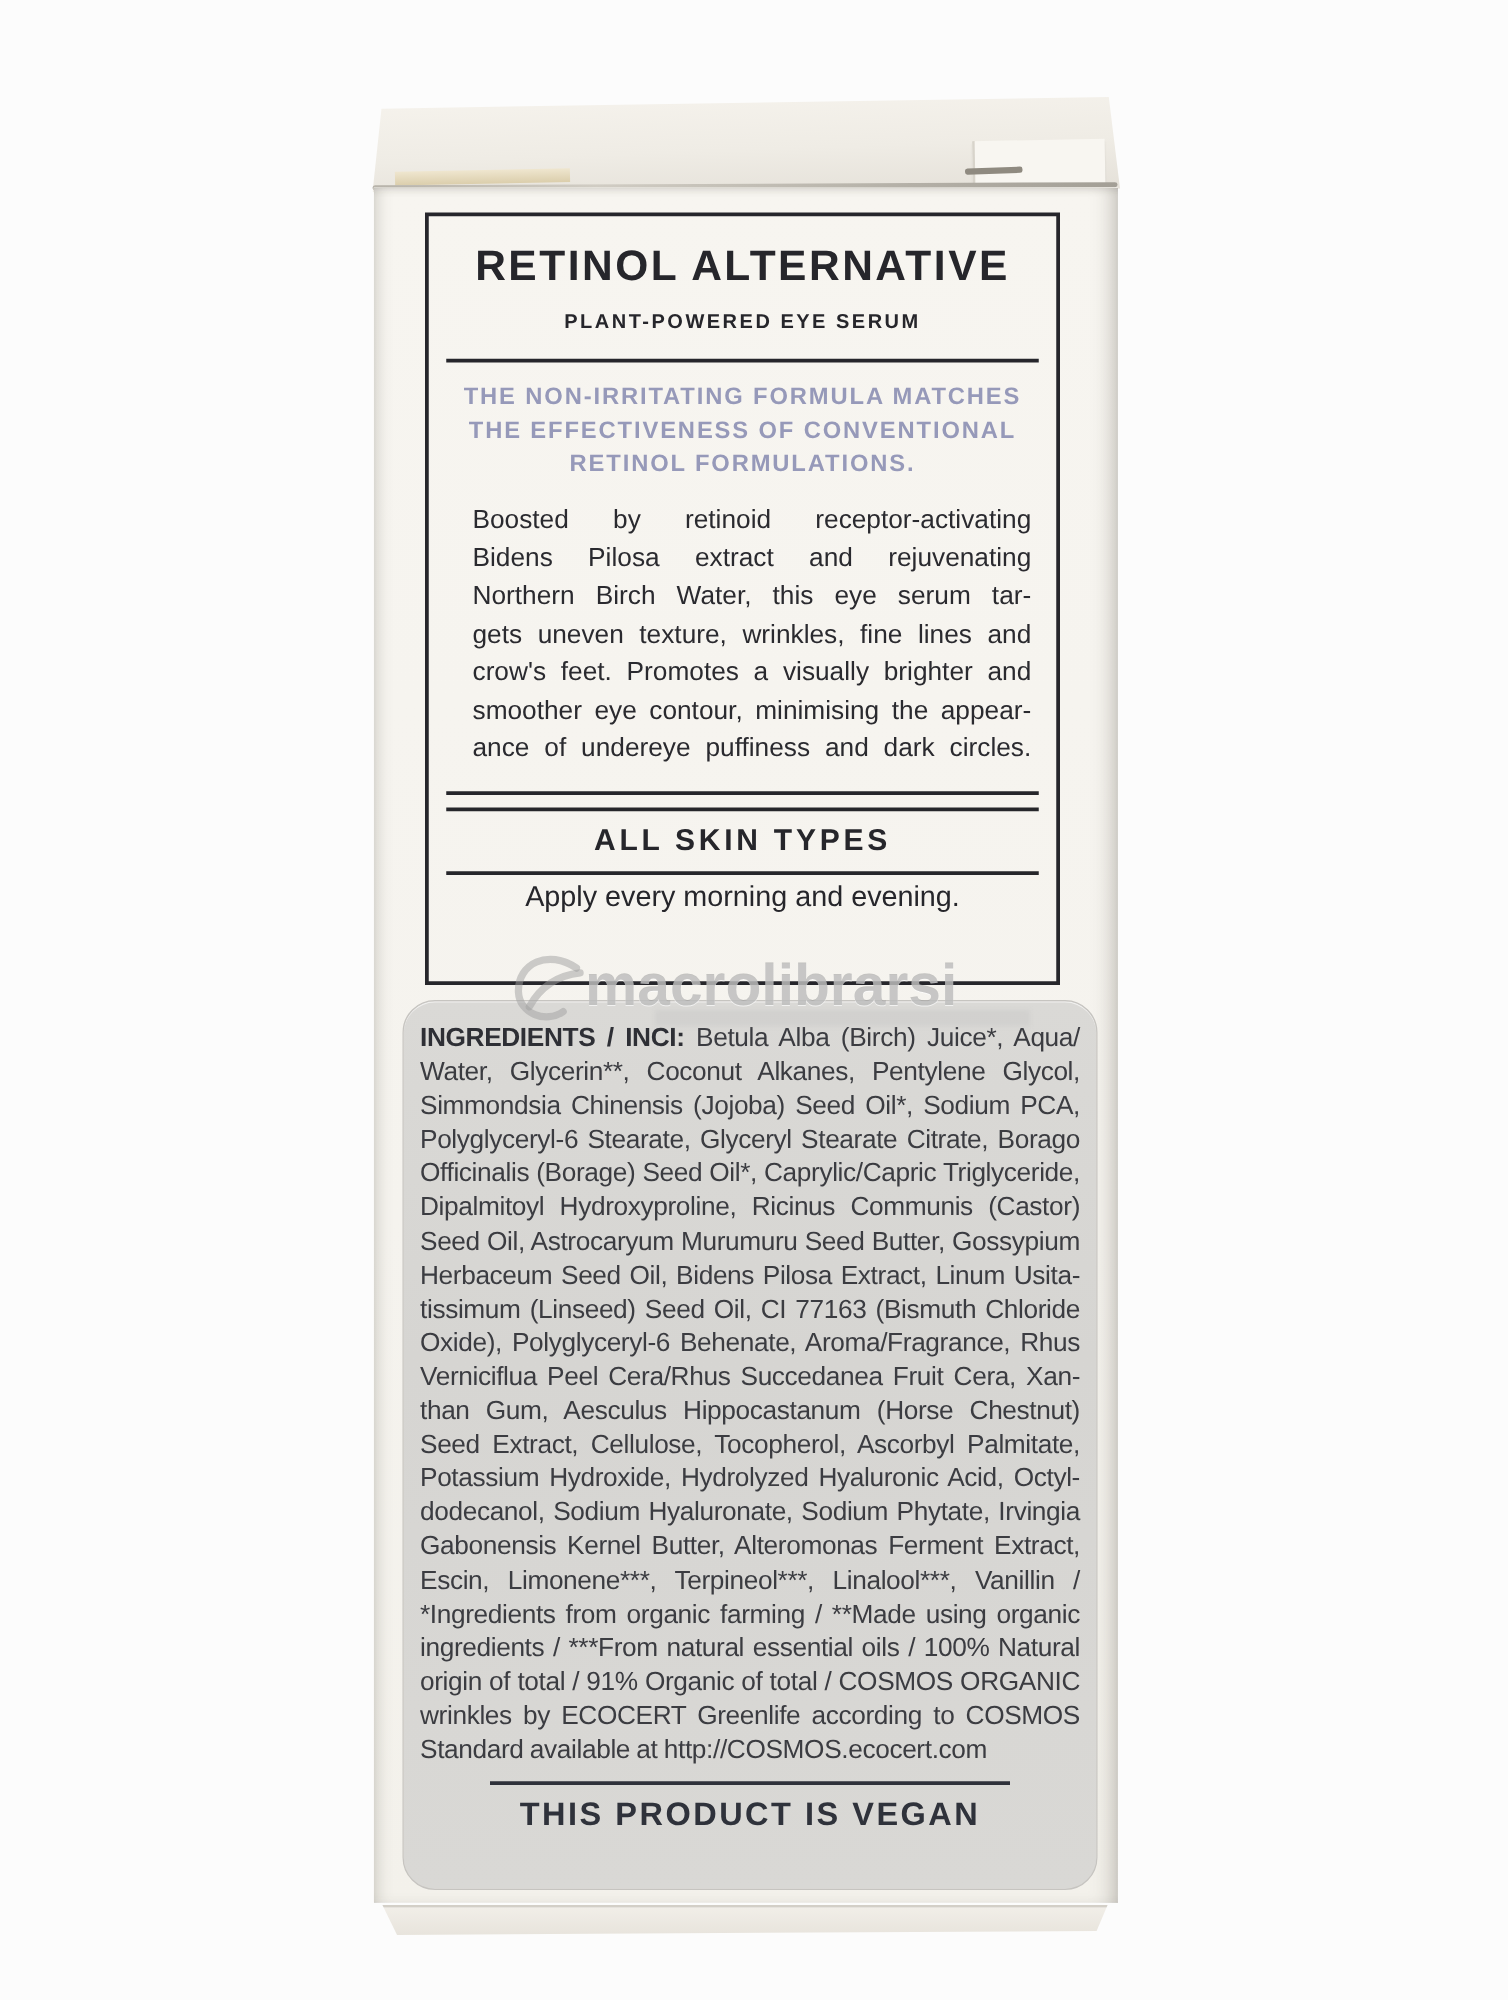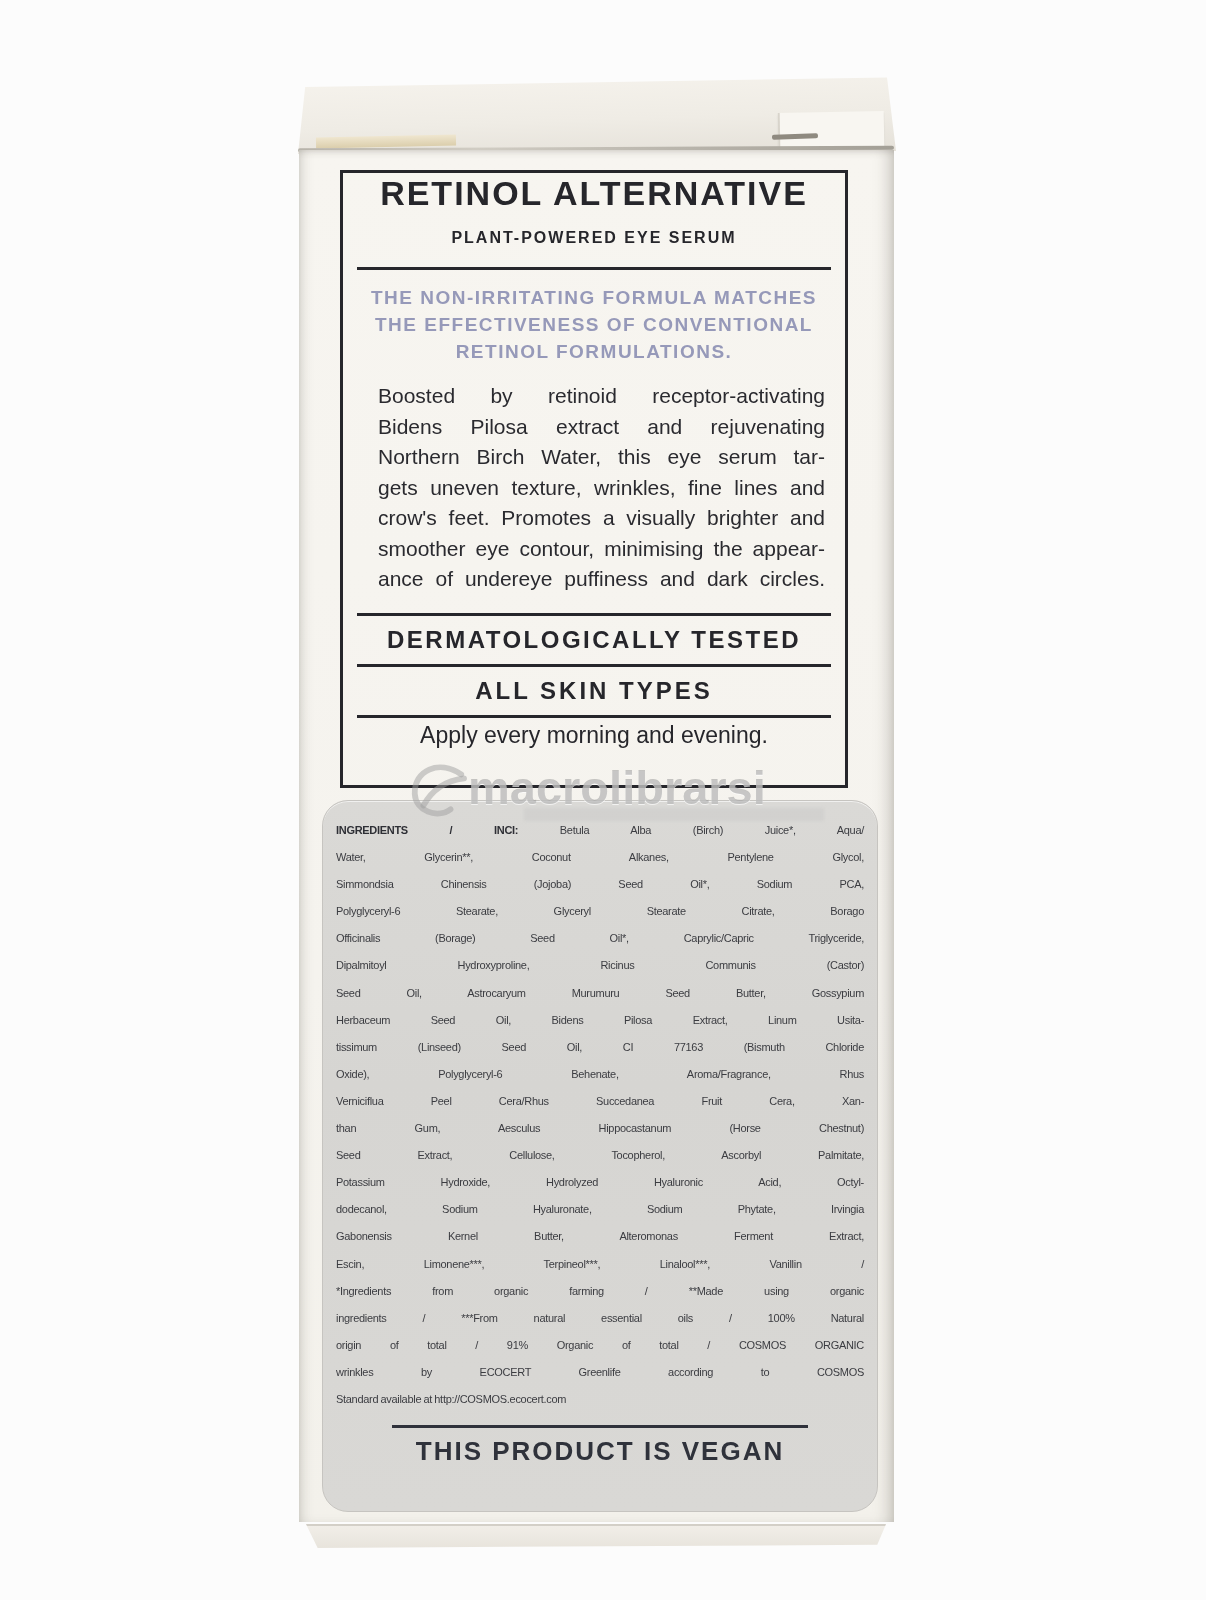--- a/index.html
+++ b/index.html
@@ -21,21 +21,21 @@
      background:linear-gradient(180deg,#f7f5f0 0%,#f5f3ee 60%,#f3f1eb 100%);
      box-shadow:inset 10px 0 14px -10px rgba(90,85,75,.35),
                 inset -14px 0 18px -12px rgba(90,85,75,.4),
                 inset 0 6px 8px -6px rgba(90,85,75,.25);}
   .box-bottom{position:absolute;left:303px;top:1524px;width:586px;height:24px;
      clip-path:polygon(.5% 0,99.5% 0,98% 80%,2.5% 92%);
      background:linear-gradient(#f1eee8,#e7e3db);border-top:2px solid #d3cfc7;}
   
   .label-frame{position:absolute;left:340px;top:170px;width:508px;height:618px;box-sizing:border-box;
      border:3px solid #26262b;text-align:center;color:#26262b;padding:0 20px;}
-  .p-title{font-size:34px;font-weight:bold;letter-spacing:2px;line-height:40px;}
+  .p-title{margin-top:20px;font-size:34px;font-weight:bold;letter-spacing:2px;line-height:40px;}
   .p-subtitle{margin-top:12px;font-size:16px;font-weight:bold;letter-spacing:2px;line-height:26px;}
   .hr{margin:16px -6px 0;height:3px;background:#26262b;}
   .hr2{margin-top:18px;}
   .hrc{margin:10px -6px 0;}
   .claims{margin-top:14px;}
   .claim-line{font-size:19px;font-weight:bold;letter-spacing:1.5px;line-height:27px;color:#9699b9;}
   .desc{margin-top:16px;text-align:justify;}
   .desc-line{font-size:21px;line-height:30.5px;text-align:justify;text-align-last:justify;color:#2a2a2f;margin-left:15px;}
   .tested{margin-top:10px;font-size:24px;font-weight:bold;letter-spacing:2.5px;line-height:28px;}
   .skin{margin-top:10px;font-size:24px;font-weight:bold;letter-spacing:3px;line-height:28px;}
@@ -45,21 +45,21 @@
      display:flex;align-items:center;pointer-events:none;}
   .wm-text{font-size:47px;font-weight:bold;color:rgba(150,150,150,.52);letter-spacing:0;
      text-shadow:0 1px 0 rgba(255,255,255,.65);line-height:50px;}
   .wm-band{position:absolute;left:118px;top:60px;width:300px;height:13px;
      background:rgba(195,195,195,.35);filter:blur(1.5px);}
   
   .ing-panel{position:absolute;left:322px;top:800px;width:556px;height:712px;box-sizing:border-box;
      border-radius:26px;border:1px solid #c6c4c0;
      background:linear-gradient(180deg,#dad9d6,#d6d5d2 40%,#d9d8d5);
      box-shadow:inset 0 1px 0 rgba(255,255,255,.6);padding:16px 13px 0;z-index:4;}
-  .ing-line{font-size:11px;line-height:27.1px;color:#3b3c41;letter-spacing:-.3px;word-spacing:-.5px;
+  .ing-line{font-size:21px;line-height:27.1px;color:#3b3c41;letter-spacing:-.3px;word-spacing:-.5px;
      text-align:justify;text-align-last:justify;}
   .ing-line.last{text-align-last:left;}
   .ing-line b{color:#2e2f35;}
   .vegan-hr{margin:12px auto 0;width:416px;height:3px;background:#2f323b;}
   .vegan{margin-top:8px;text-align:center;font-size:26px;font-weight:bold;letter-spacing:2px;color:#2f323b;}
 </style>
 </head>
 <body>
 
 <div class="photo">
@@ -84,21 +84,20 @@
     <div class="desc">
       <div class="desc-line">Boosted by retinoid receptor-activating</div>
       <div class="desc-line">Bidens Pilosa extract and rejuvenating</div>
       <div class="desc-line">Northern Birch Water, this eye serum tar-</div>
       <div class="desc-line">gets uneven texture, wrinkles, fine lines and</div>
       <div class="desc-line">crow's feet. Promotes a visually brighter and</div>
       <div class="desc-line">smoother eye contour, minimising the appear-</div>
       <div class="desc-line">ance of undereye puffiness and dark circles.</div>
     </div>
     <div class="hr hr2"></div>
-    <div class="tested">DERMATOLOGICALLY TESTED</div>
     <div class="hr hrc"></div>
     <div class="skin">ALL SKIN TYPES</div>
     <div class="hr hrc"></div>
     <div class="usage">Apply every morning and evening.</div>
   </div>
 
   <div class="watermark">
     <svg width="62" height="58" viewBox="0 0 64 60">
       <g fill="none" stroke="rgba(160,160,160,.5)" stroke-width="6" stroke-linecap="round">
         <path d="M57 16 C 34 0, 8 12, 9 36 C 10 54, 32 62, 46 52"></path>

